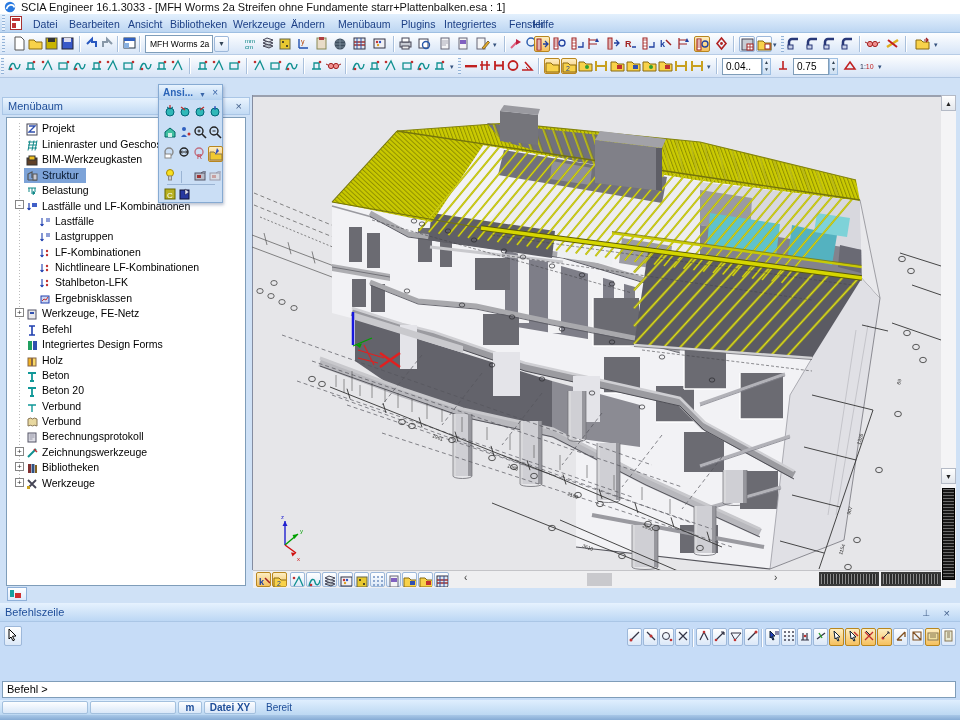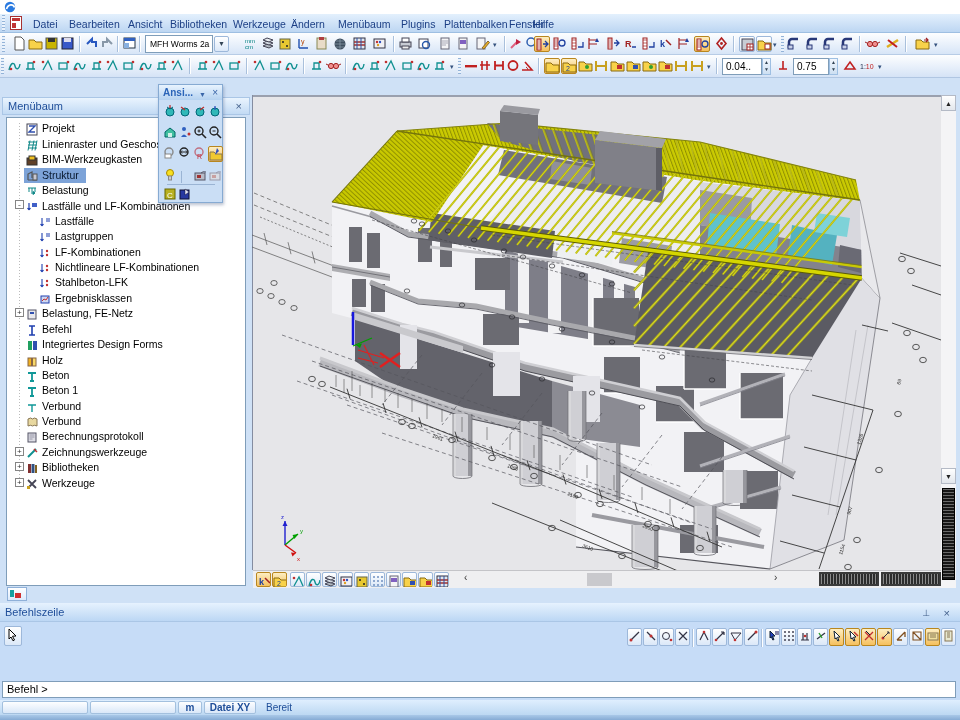--- a/index.html
+++ b/index.html
@@ -15,35 +15,36 @@
 .scell{position:absolute;top:1px;height:13px;background:linear-gradient(#fdfeff,#d9e7f8);border:1px solid #a3c0de;border-radius:2px;text-align:center;line-height:12px}
 .x{color:#44618c;font-size:9px}
 </style></head><body>
 <div id="app">
 
 <div class="abs" style="left:0;top:0;width:960px;height:14px;background:#fff;font-size:11px;color:#111">
 <svg class="abs" style="left:4px;top:1px" width="13" height="12">
         <circle cx="6" cy="6" r="5.2" fill="#2a7ae0"></circle>
         <path d="M2.5 8 C4.5 2.5,9.5 3,10.5 6.5" stroke="#fff" stroke-width="1.7" fill="none"></path>
       </svg>
+<span class="abs" style="left:21px;top:1px">SCIA Engineer 16.1.3033 - [MFH Worms 2a Streifen ohne Fundamente starr+Plattenbalken.esa : 1]</span>
     </div>
 <div class="abs" style="left:0;top:14px;width:960px;height:19px;background:linear-gradient(#e3f0fd,#bdd6f2);border-bottom:1px solid #9ebfe2;font-size:10.5px;color:#1c3f85">
 <i class="grip" style="left:2px;top:1px"></i>
 <b class="abs" style="left:10px;top:2px;width:12px;height:14px;background:#fff;border:1px solid #a83030"></b>
 <b class="abs" style="left:12px;top:4px;width:8px;height:3px;background:#c03434"></b>
 <b class="abs" style="left:12px;top:9px;width:4px;height:5px;background:#c03434"></b>
 <span class="mi" style="left:33px">Datei</span>
 <span class="mi" style="left:69px">Bearbeiten</span>
 <span class="mi" style="left:128px">Ansicht</span>
 <span class="mi" style="left:170px">Bibliotheken</span>
 <span class="mi" style="left:233px">Werkzeuge</span>
 <span class="mi" style="left:291px">Ändern</span>
 <span class="mi" style="left:338px">Menübaum</span>
 <span class="mi" style="left:401px">Plugins</span>
-<span class="mi" style="left:444px">Plattenbalken</span>
+<span class="mi" style="left:444px">Integriertes</span>
 <span class="mi" style="left:509px">Fenster</span>
 <span class="mi" style="left:533px">Hilfe</span>
 </div>
 <div class="abs" style="left:0;top:33px;width:960px;height:22px;background:linear-gradient(#fdfeff,#d7e5f7);border-bottom:1px solid #b7cce6">
 <i class="grip" style="left:2px;top:3px"></i>
 <b class="abs" style="left:12px;top:3px;width:16px;height:16px;"><svg width="15" height="15">
           <path d="M3 1h6l3 3v10H3z" fill="#fff" stroke="#555" stroke-width="1"></path>
         </svg></b>
 <b class="abs" style="left:28px;top:3px;width:16px;height:16px;"><svg width="15" height="15">
           <path d="M1 4h5l2 2h6v7H1z" fill="#f8d24a" stroke="#8a6a10" stroke-width="1"></path>
@@ -478,21 +479,21 @@
 <b class="abs" style="left:32px;top:174px;width:12px;height:12px"><svg width="12" height="13">
           <rect x="2" y="3" width="8" height="7" fill="#d0d8f0" stroke="#2040b0"></rect>
           <path d="M3 8 l2-2 2 1 2-3" stroke="#c03030" fill="none"></path>
         </svg></b>
 <span class="trow" style="left:48px;top:174px;color:#000">Ergebnisklassen</span>
 <i class="pm" style="left:8px;top:190px">+</i>
 <b class="abs" style="left:19px;top:189px;width:12px;height:12px"><svg width="12" height="13">
           <rect x="2" y="2" width="8" height="9" fill="#e8e8ec" stroke="#556"></rect>
           <rect x="4" y="4" width="4" height="2" fill="#3050b0"></rect>
         </svg></b>
-<span class="trow" style="left:35px;top:189px;color:#000">Belastung, FE-Netz</span>
+<span class="trow" style="left:35px;top:189px;color:#000">Werkzeuge, FE-Netz</span>
 <b class="abs" style="left:19px;top:205px;width:12px;height:12px"><svg width="12" height="13">
           <path d="M3 2 h6 M3 11 h6 M6 2 v9" stroke="#2040b0" stroke-width="1.6"></path>
         </svg></b>
 <span class="trow" style="left:35px;top:205px;color:#000">Befehl</span>
 <b class="abs" style="left:19px;top:220px;width:12px;height:12px"><svg width="12" height="13">
           <rect x="2" y="2" width="4" height="9" fill="#20a060"></rect>
           <rect x="7" y="2" width="4" height="9" fill="#3050b0"></rect>
         </svg></b>
 <span class="trow" style="left:35px;top:220px;color:#000">Integriertes Design Forms</span>
 <b class="abs" style="left:19px;top:236px;width:12px;height:12px"><svg width="12" height="13">
@@ -500,21 +501,21 @@
           <rect x="6.5" y="3" width="3.5" height="8" fill="#f8d868" stroke="#864"></rect>
         </svg></b>
 <span class="trow" style="left:35px;top:236px;color:#000">Holz</span>
 <b class="abs" style="left:19px;top:251px;width:12px;height:12px"><svg width="12" height="13">
           <path d="M2 3 h8 M6 3 v8 M6 11 l-2 0 M6 11 l2 0" stroke="#109898" stroke-width="1.8"></path>
         </svg></b>
 <span class="trow" style="left:35px;top:251px;color:#000">Beton</span>
 <b class="abs" style="left:19px;top:266px;width:12px;height:12px"><svg width="12" height="13">
           <path d="M2 3 h8 M6 3 v8 M6 11 l-2 0 M6 11 l2 0" stroke="#109898" stroke-width="1.8"></path>
         </svg></b>
-<span class="trow" style="left:35px;top:266px;color:#000">Beton 1</span>
+<span class="trow" style="left:35px;top:266px;color:#000">Beton 20</span>
 <b class="abs" style="left:19px;top:282px;width:12px;height:12px"><svg width="12" height="13">
           <path d="M2 4 h8 M6 4 v7" stroke="#109898" stroke-width="1.4"></path>
         </svg></b>
 <span class="trow" style="left:35px;top:282px;color:#000">Verbund</span>
 <b class="abs" style="left:19px;top:297px;width:12px;height:12px"><svg width="12" height="13">
           <path d="M2 3 q3 -2 4.5 0 q1.5 -2 4.5 0 v7 q-3 -1.5 -4.5 0 q-1.5 -1.5 -4.5 0z" fill="#e8d8a0" stroke="#875"></path>
         </svg></b>
 <span class="trow" style="left:35px;top:297px;color:#000">Verbund</span>
 <b class="abs" style="left:19px;top:312px;width:12px;height:12px"><svg width="12" height="13">
           <rect x="2" y="2" width="8" height="9" fill="#dcdce4" stroke="#556"></rect>

